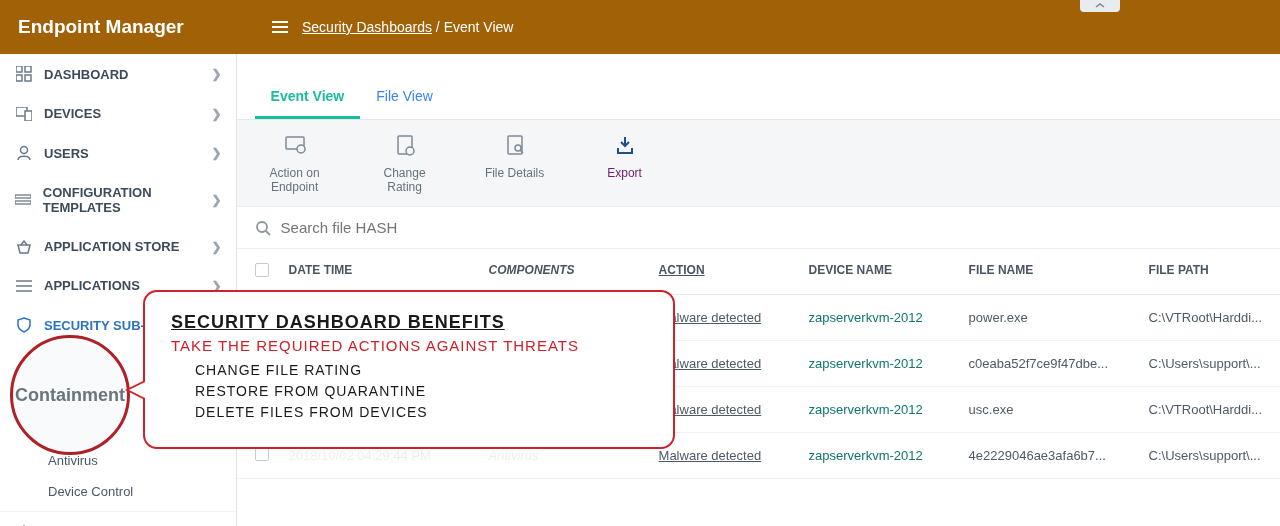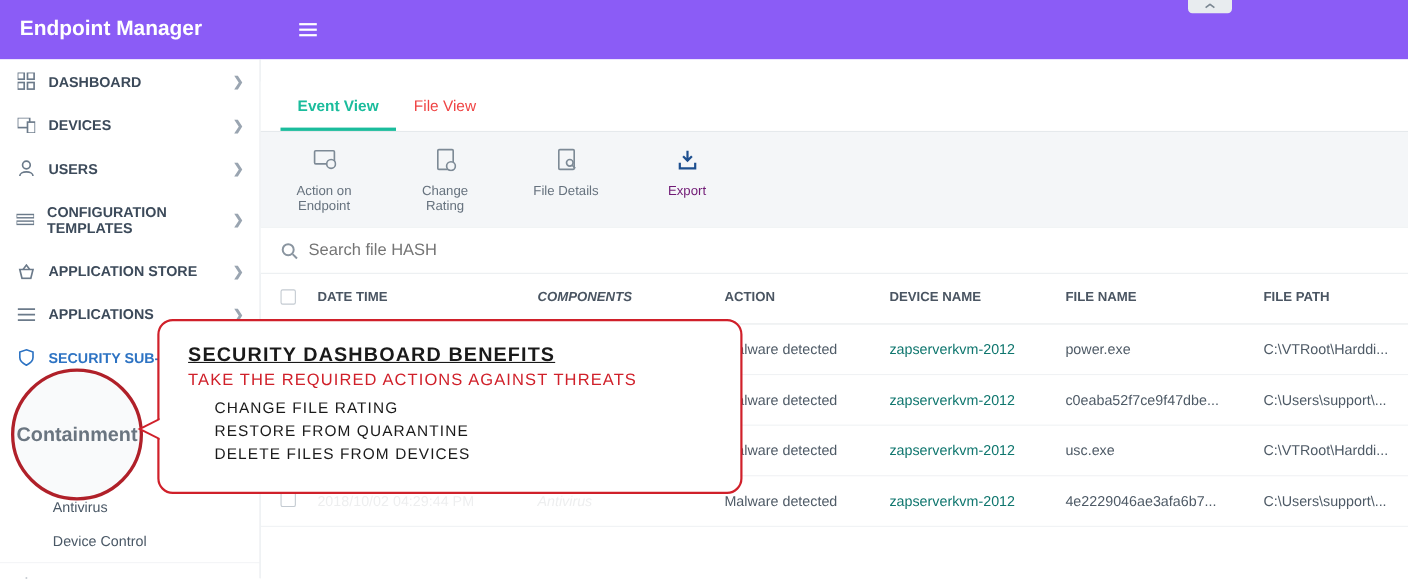--- a/index.html
+++ b/index.html
@@ -1,57 +1,57 @@
 <!DOCTYPE html>
 <html><head>
 <meta charset="utf-8">
 <style>
 * { margin: 0; padding: 0; box-sizing: border-box; font-family: Arial, Helvetica, sans-serif; }
 body { width: 1280px; height: 526px; overflow: hidden; background: #fff; position: relative; }
 
-.header { background: #8b5cf6; height: 54px; display: flex; align-items: center; color: #fff; }
+.header { background: #a16207; height: 54px; display: flex; align-items: center; color: #fff; }
 .brand { width: 262px; padding-left: 18px; font-size: 19px; font-weight: bold; }
 .top-right { display: flex; align-items: center; gap: 14px; padding-left: 10px; }
 .hamburger { display: flex; flex-direction: column; gap: 3px; cursor: pointer; }
 .hamburger div { width: 16px; height: 2px; background: #fff; }
 .breadcrumb { font-size: 14px; }
 .bc-link { text-decoration: underline; }
 .top-tab { position: absolute; top: 0; right: 160px; width: 40px; height: 12px; background: #e8ecef; border-radius: 0 0 4px 4px; display:flex; align-items:center; justify-content:center; }
 
 .layout { display: flex; height: calc(526px - 54px); }
 .sidebar { width: 262px; background: #fff; border-right: 1px solid #e0e4e8; }
 .side-item { display: flex; align-items: center; padding: 12px 14px; color: #3c4a5a; font-size: 13px; font-weight: bold; cursor: pointer; position: relative; }
 .side-item .side-icon { width: 20px; display: flex; justify-content: center; margin-right: 10px; color: #6b7a8a; }
 .side-item .chev { position: absolute; right: 14px; color: #9aa5b1; font-size: 12px; }
 .side-item.active { color: #2d73c3; }
 .side-item.active .side-icon { color: #2d73c3; }
 .side-sub { padding: 8px 14px 8px 48px; font-size: 13px; color: #4a5866; cursor: pointer; }
 .side-item.settings { border-top: 1px solid #eef0f2; margin-top: 4px; }
 
 .main { flex: 1; background: #fff; display: flex; flex-direction: column; }
 .tabs { display: flex; padding: 0 18px; border-bottom: 1px solid #e5e9ec; background: #fff; margin-top: 20px; }
-.tab { padding: 14px 16px 12px; font-size: 14px; color: #ef4444; cursor: pointer; border-bottom: 3px solid transparent; }
+.tab { padding: 14px 16px 12px; font-size: 14px; color: #3b82f6; cursor: pointer; border-bottom: 3px solid transparent; }
 .tab.active { color: #1abc9c; border-bottom-color: #1abc9c; font-weight: 600; }
 
 .toolbar { display: flex; align-items: flex-start; padding: 12px 18px 12px; background: #f4f6f8; gap: 30px; }
 .tool { display: flex; flex-direction: column; align-items: center; font-size: 12px; color: #66727e; cursor: pointer; width: 80px; text-align: center; }
 .tool .tool-icon { height: 26px; display: flex; align-items: center; justify-content: center; font-size: 20px; margin-bottom: 8px; color: #7d8a96; }
 .tool.enabled .tool-icon { color: #1d4f8f; }
 .tool.enabled { color: #701a75; }
 
 .searchbar { display: flex; align-items: center; padding: 12px 18px; border-top: 1px solid #eceff1; border-bottom: 1px solid #eceff1; background:#fff; }
 .searchbar .search-icon { color: #8a95a0; margin-right: 10px; font-size: 16px; }
 .searchbar input { border: none; outline: none; font-size: 15px; color: #4b5864; flex: 1; background: transparent; }
 
 .table { flex: 1; overflow: hidden; }
 .thead { display: flex; padding: 14px 18px; font-size: 12px; font-weight: bold; color: #4a5562; border-bottom: 1px solid #e6e9ec; }
 .col-cb { width: 34px; }
 .col-dt { width: 200px; }
 .col-comp { width: 170px; font-style: italic; }
-.col-act { width: 150px; }
+.col-act { width: 150px; text-decoration: underline; }
 .col-dev { width: 160px; }
 .col-fn { width: 180px; }
 .col-fp { flex: 1; }
 .trow { display: flex; align-items: center; padding: 14px 18px; font-size: 13px; color: #4e5a66; border-bottom: 1px solid #f0f2f4; }
 .trow .faded { color: rgba(78,90,102,0.1); }
 .trow a { color: #0f766e; text-decoration: none; }
 .cb { width: 14px; height: 14px; border: 1px solid #c3cad1; border-radius: 2px; display: inline-block; }
 
 
 .lens { position: absolute; left: 10px; top: 335px; width: 120px; height: 120px; border: 3px solid #b02029; border-radius: 50%; background: rgba(240,242,245,0.4); display: flex; align-items: center; justify-content: center; }
@@ -69,20 +69,25 @@
 <body>
 
 <div class="header">
   <div class="brand">Endpoint Manager</div>
   <div class="top-right">
     <div class="hamburger">
         <div></div>
         <div></div>
         <div></div>
       </div>
+    <div class="breadcrumb">
+      <span class="bc-link">Security Dashboards</span>
+      <span> / </span>
+      <span>Event View</span>
+    </div>
   </div>
   <div class="top-tab">
     <svg width="10" height="6" viewBox="0 0 10 6">
         <path d="M1 4 L5 1 L9 4" stroke="#7b8792" stroke-width="1.5" fill="none"></path>
       </svg>
   </div>
 </div>
 
 <div class="layout">
   <div class="sidebar">

